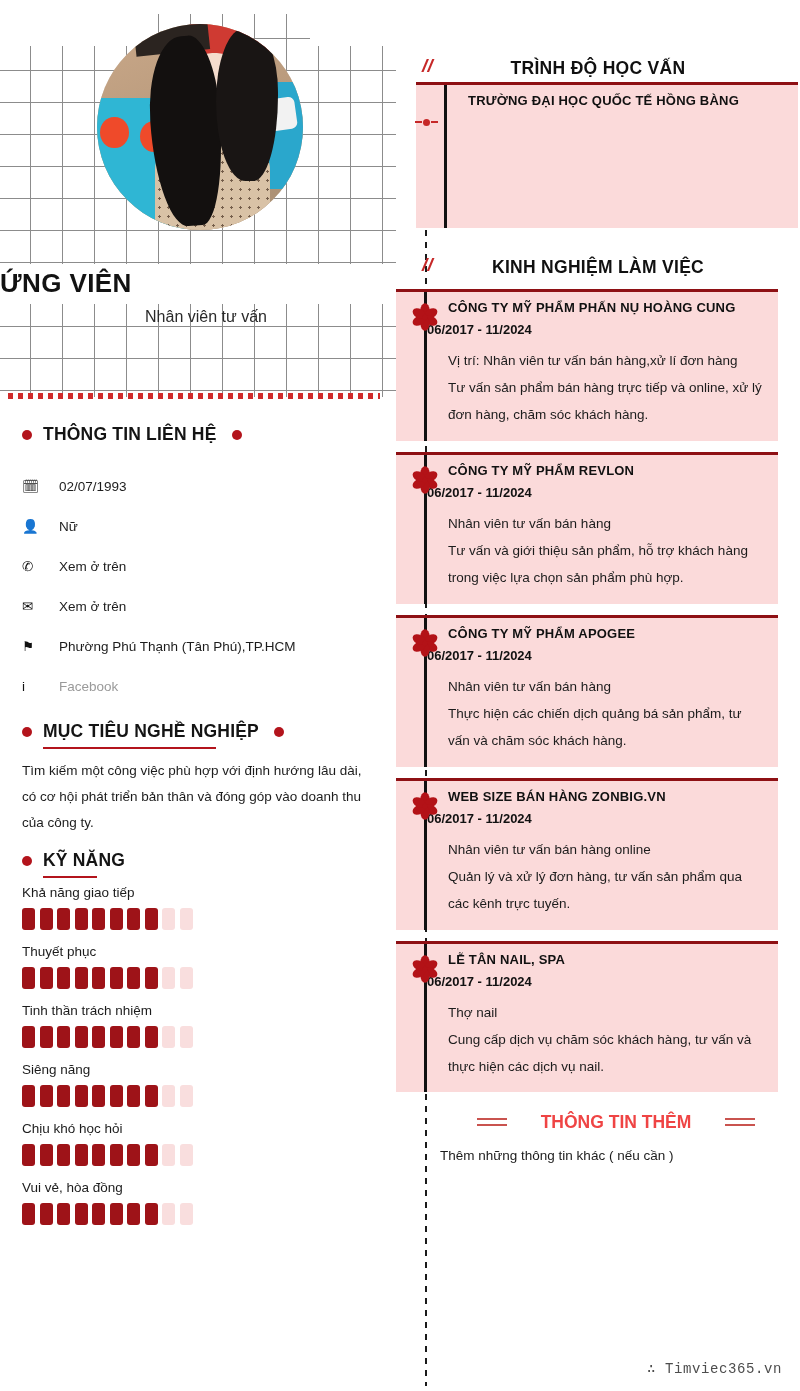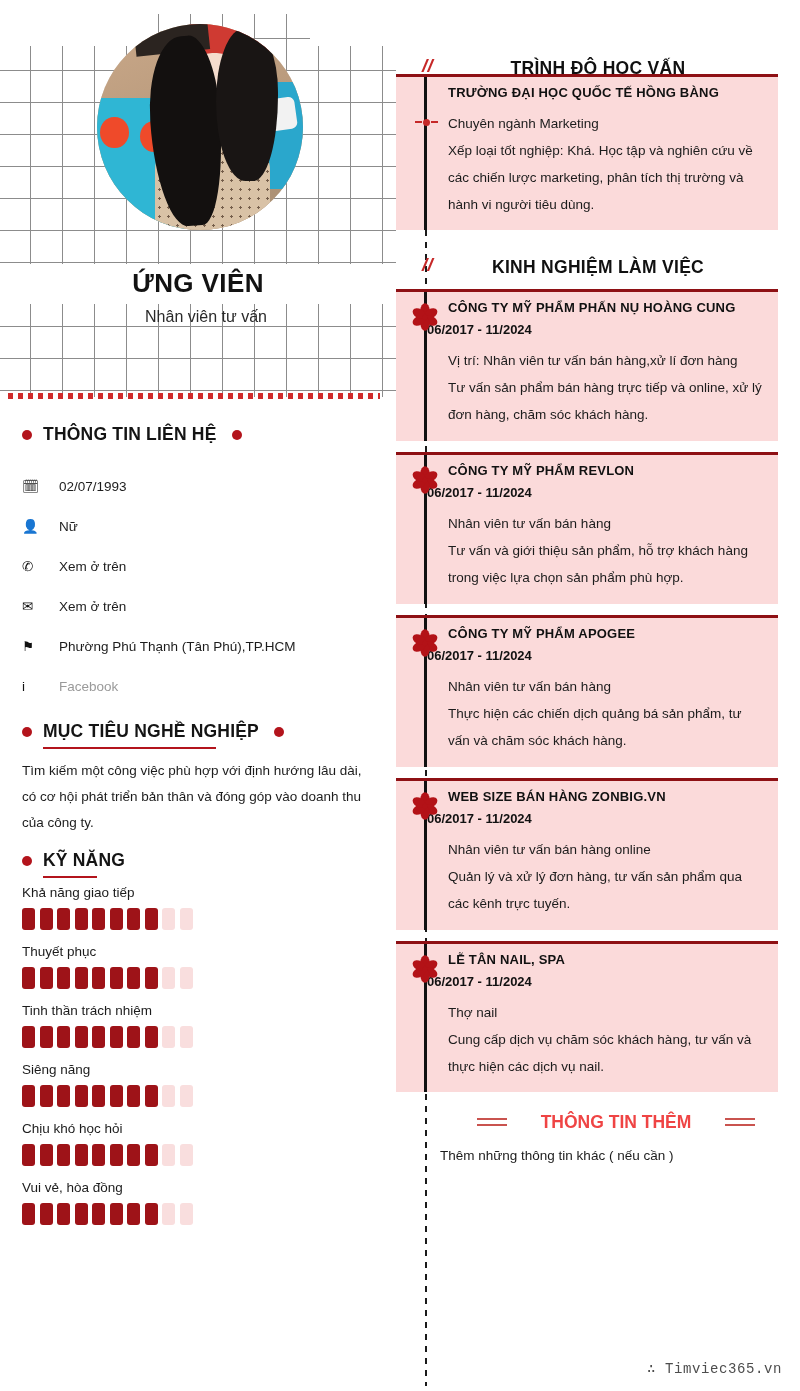--- a/index.html
+++ b/index.html
@@ -54,21 +54,21 @@
   .ph-eye-l { position:absolute; left:48%; top:28%; width:6%; height:3%; background:#2b1a13; border-radius:50%; }
   .ph-eye-r { position:absolute; left:62%; top:27%; width:6%; height:3%; background:#2b1a13; border-radius:50%; }
   .ph-brow-l { position:absolute; left:46%; top:24%; width:9%; height:1.6%; background:#3a271c; border-radius:40%; transform:rotate(-4deg);}
   .ph-brow-r { position:absolute; left:61%; top:23%; width:9%; height:1.6%; background:#3a271c; border-radius:40%; transform:rotate(3deg);}
   .ph-lip { position:absolute; left:53%; top:41%; width:11%; height:3.4%; background:#e0563f; border-radius:50%; }
   .ph-body { position:absolute; left:28%; top:52%; width:56%; height:52%; background:#d9c2a6; border-radius:44% 44% 10% 10% / 36% 36% 8% 8%; }
   .ph-dots { position:absolute; left:28%; top:52%; width:56%; height:52%;
     background-image: radial-gradient(circle, #5a4434 1.1px, transparent 1.2px);
     background-size: 9px 9px; border-radius:44% 44% 10% 10% / 36% 36% 8% 8%; opacity:.8; }
 
-  .name { position:absolute; left:0; top:268px; width:396px; text-align:center;
+  .name { position:absolute; left:0; top:268px; width:396px; text-align:left;
           font-size:26px; font-weight:bold; letter-spacing:.4px; color:#121212; }
   .subtitle { position:absolute; left:0; top:308px; width:396px; text-align:center;
           font-size:16px; color:#2a2a2a;padding-left:16px; }
   .dotted-red {
     position:absolute; left:8px; top:393px; width:372px; height:6px;
     background-image: repeating-linear-gradient(to right, #cf2b2b 0 5px, transparent 5px 10px);
   }
 
   .sec-head {
     display:flex; align-items:center; gap:11px;
@@ -342,24 +342,23 @@
       <span class="slash left">//</span>
       <span>TRÌNH ĐỘ HỌC VẤN</span>
     </div>
 
     <div class="rs-head" id="exp-head" style="top:257px;">
       <span class="slash left">//</span>
       <span>KINH NGHIỆM LÀM VIỆC</span>
     </div>
 
     <div id="cards-layer">
-        <div class="card" style="top: 74px; min-height: 146px;">
+        <div class="card" style="top: 82px; min-height: 146px; margin-left: 20px;">
           <div class="v-solid"></div>
           <div class="card-title">TRƯỜNG ĐẠI HỌC QUỐC TẾ HỒNG BÀNG</div>
-          <div class="card-body">Chuyên ngành Marketing<br>Xếp loại tốt nghiệp: Khá. Học tập và nghiên cứu về các chiến lược marketing, phân tích thị trường và hành vi người tiêu dùng.</div>
         </div>
         <div class="edu-marker" style="top: 118px;">
           <span class="dash"></span>
           <span class="pip"></span>
           <span class="dash"></span>
         </div>
         <div class="card" style="top: 289px; min-height: 152px;">
           <div class="v-solid"></div>
           <div class="card-title">CÔNG TY MỸ PHẨM PHẤN NỤ HOÀNG CUNG</div>
           <div class="card-dates">06/2017 - 11/2024</div>

